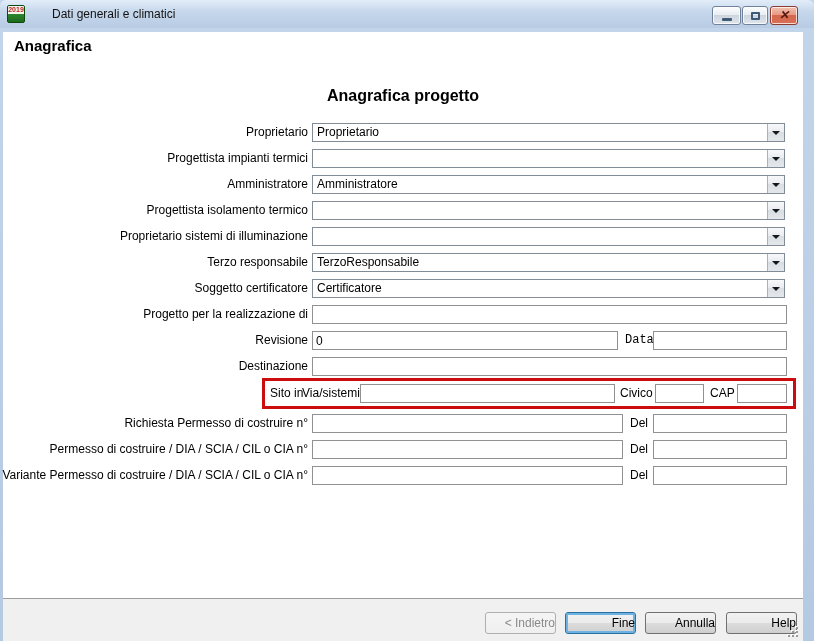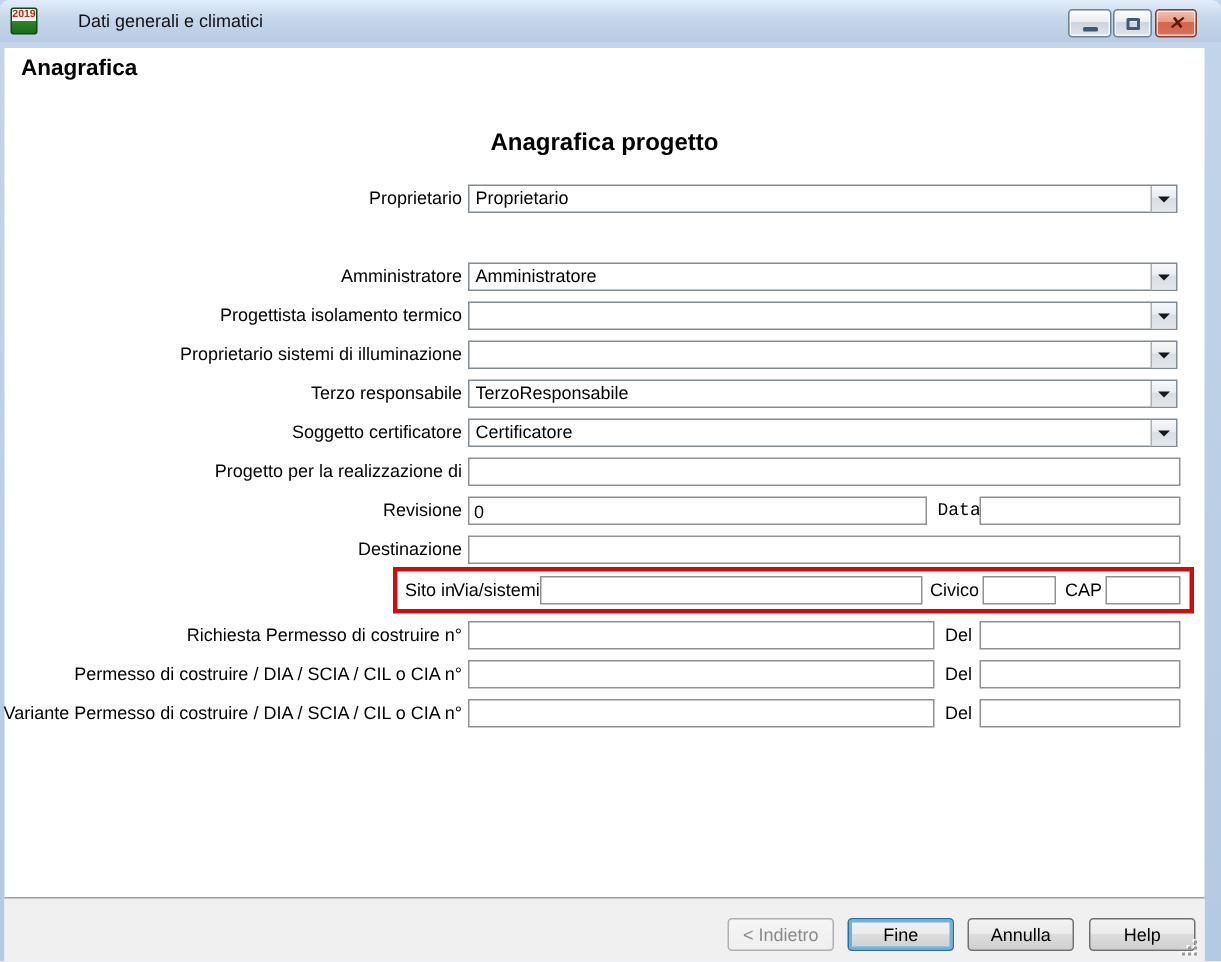--- a/index.html
+++ b/index.html
@@ -81,21 +81,21 @@
   .f-civico { left:652px; width:49px; }
   .lbl-cap { left:707px; }
   .f-cap { left:734px; width:50px; }
 
   .highlight-box { position:absolute; left:259px; top:346px; width:534px; height:31px;
                    border:3px solid #cc0d0d; pointer-events:none; }
 
   
   .footer { position:absolute; left:0; bottom:0; width:100%; height:43px;
             background:#f0f0f0; border-top:1px solid #9d9d9d; }
-  .btn { position:absolute; top:13px; width:71px; height:22px; text-align:center;
+  .btn { position:absolute; top:13px; width:71px; height:22px; text-align:right;
          font-family:"Liberation Sans",sans-serif; font-size:12px; line-height:20px;
          border:1px solid #707070; border-radius:3px; color:#000;
          background:linear-gradient(#f2f2f2,#ebebeb 48%,#dddddd 49%,#cfcfcf); }
   .btn-back { left:482px; border-color:#b3aeae; color:#8a8a8a;
               background:linear-gradient(#f5f5f5,#efefef); }
   .btn-fine { left:562px; border:1px solid #29719f;
               box-shadow:inset 0 0 0 2px #6db2e3; }
   .btn-annulla { left:642px; }
   .btn-help { left:723px; }
 
@@ -133,20 +133,29 @@
 
     <div class="row r1">
       <span class="lbl">Proprietario</span>
       <div class="combo">
         <span class="combo-val">Proprietario</span>
         <span class="combo-btn">
             <i class="tri"></i>
           </span>
       </div>
     </div>
+    <div class="row r2">
+      <span class="lbl">Progettista impianti termici</span>
+      <div class="combo">
+        <span class="combo-val"></span>
+        <span class="combo-btn">
+            <i class="tri"></i>
+          </span>
+      </div>
+    </div>
     <div class="row r3">
       <span class="lbl">Amministratore</span>
       <div class="combo">
         <span class="combo-val">Amministratore</span>
         <span class="combo-btn">
             <i class="tri"></i>
           </span>
       </div>
     </div>
     <div class="row r4">

